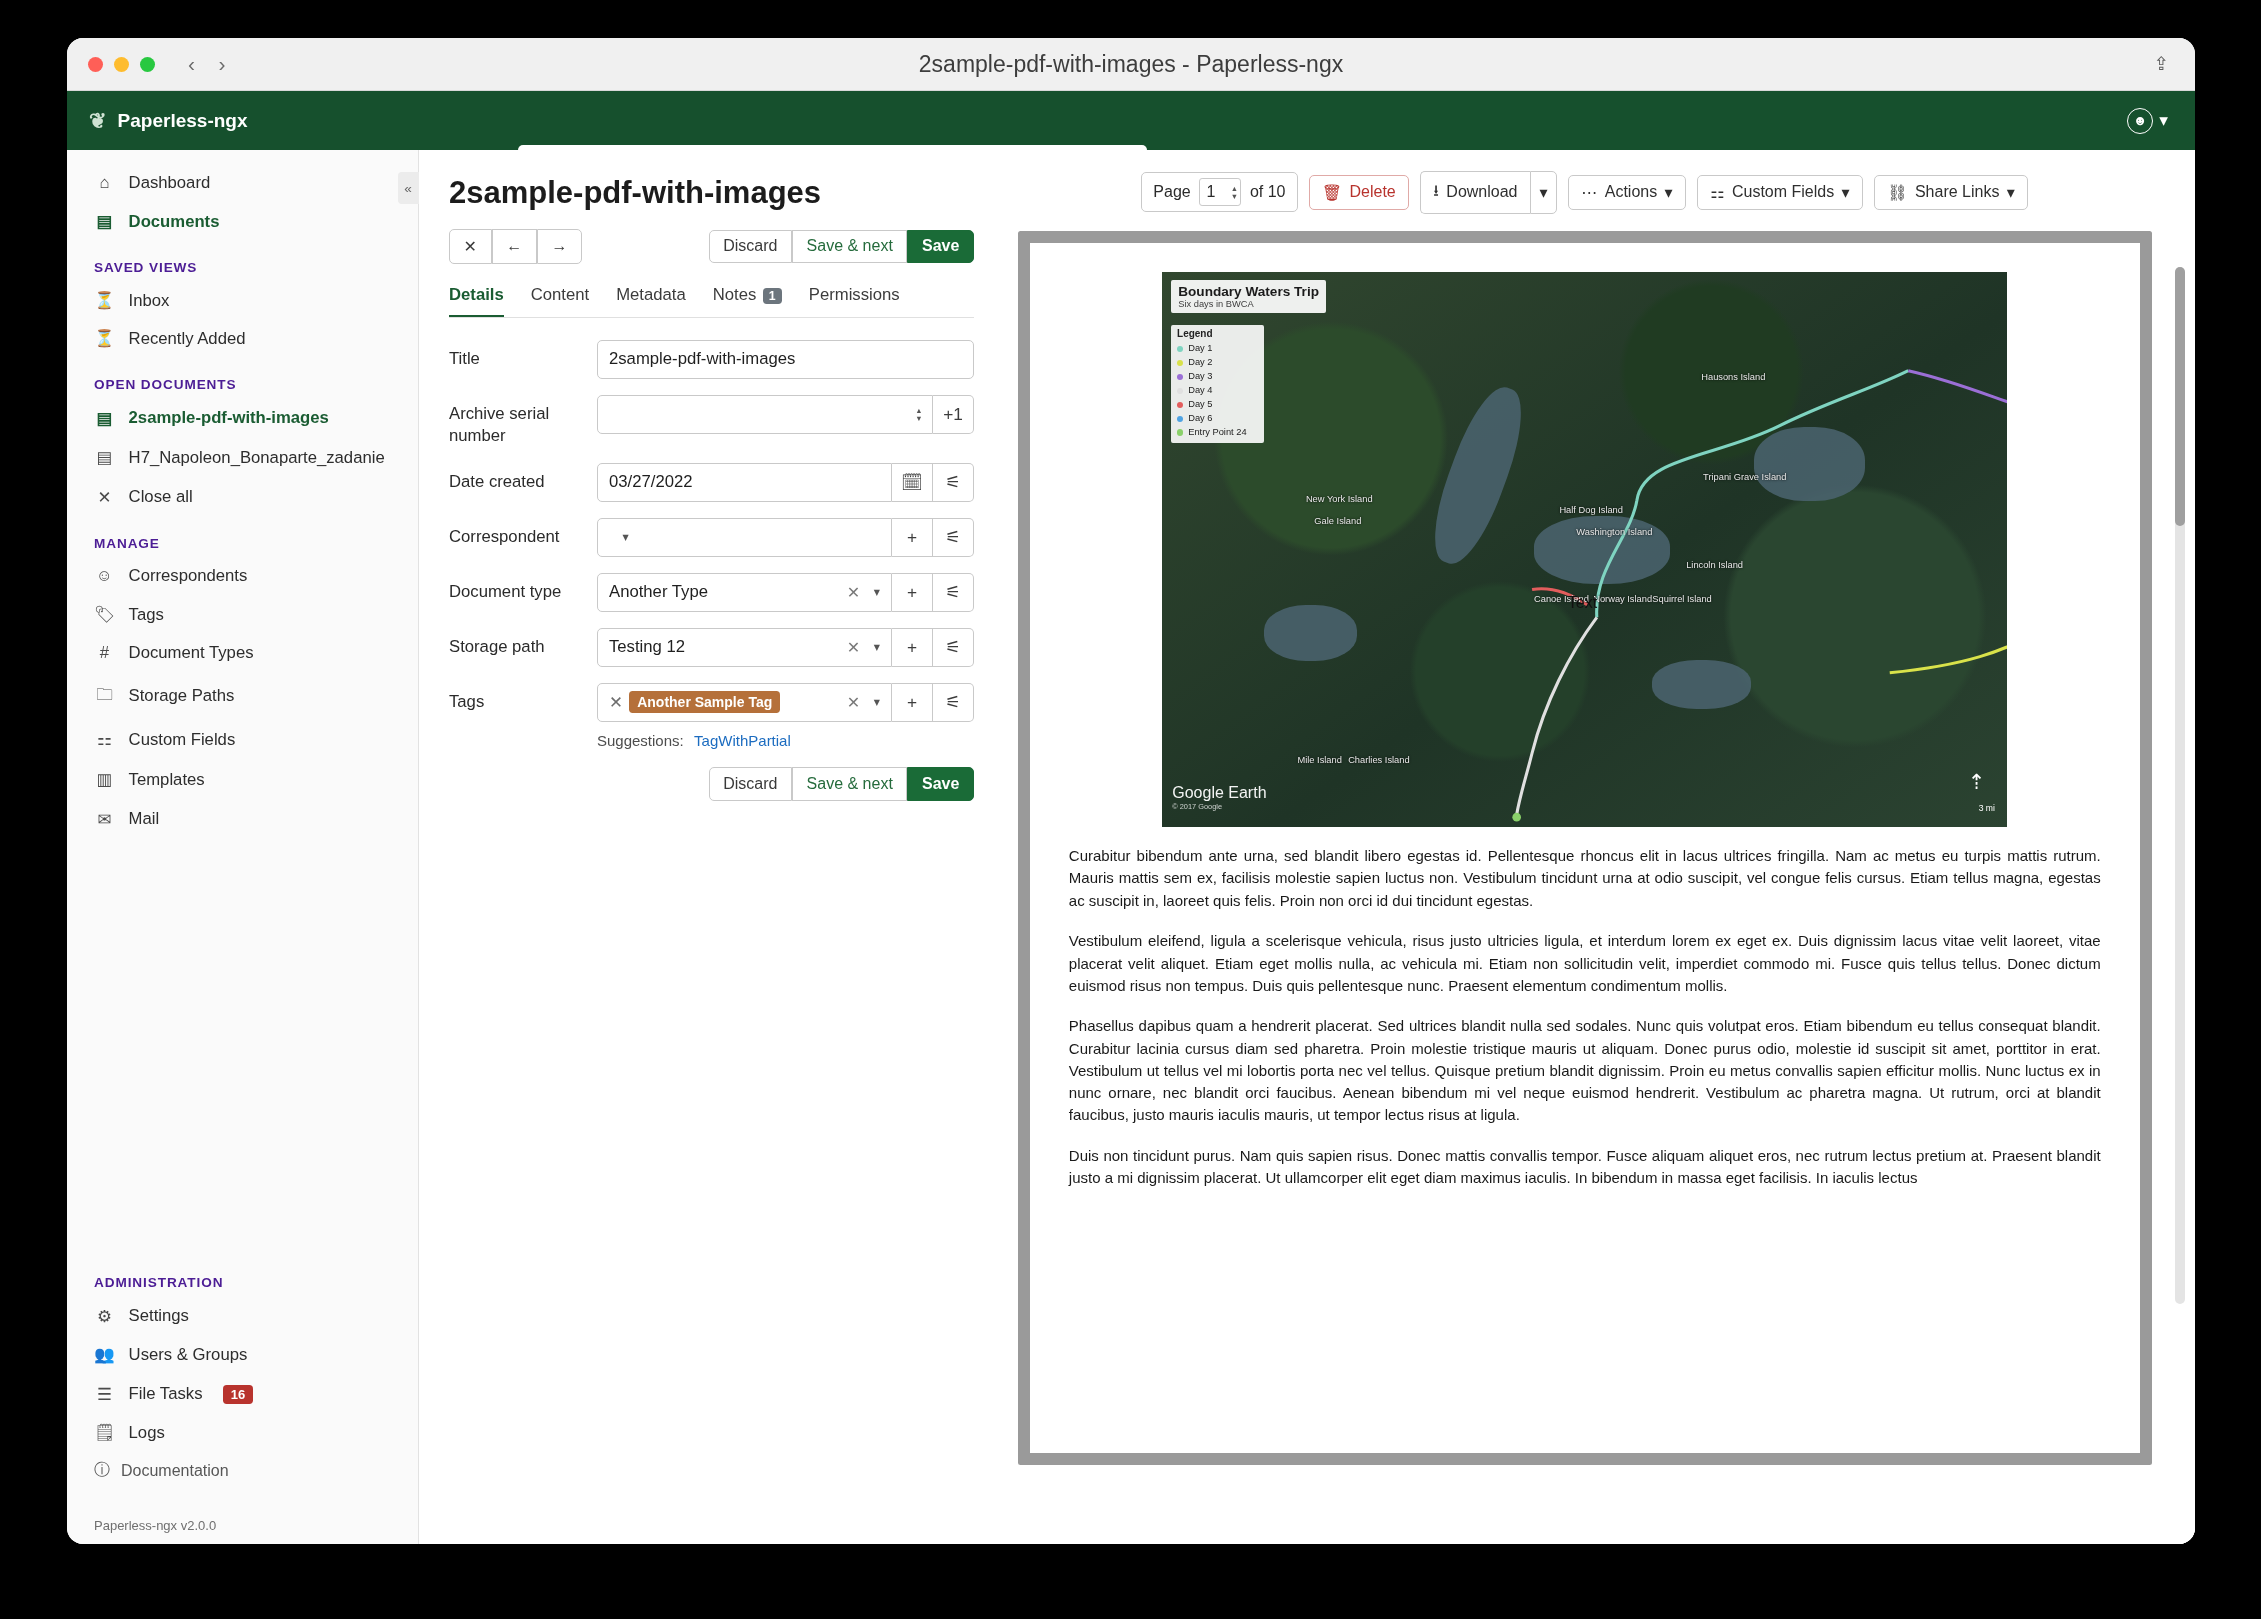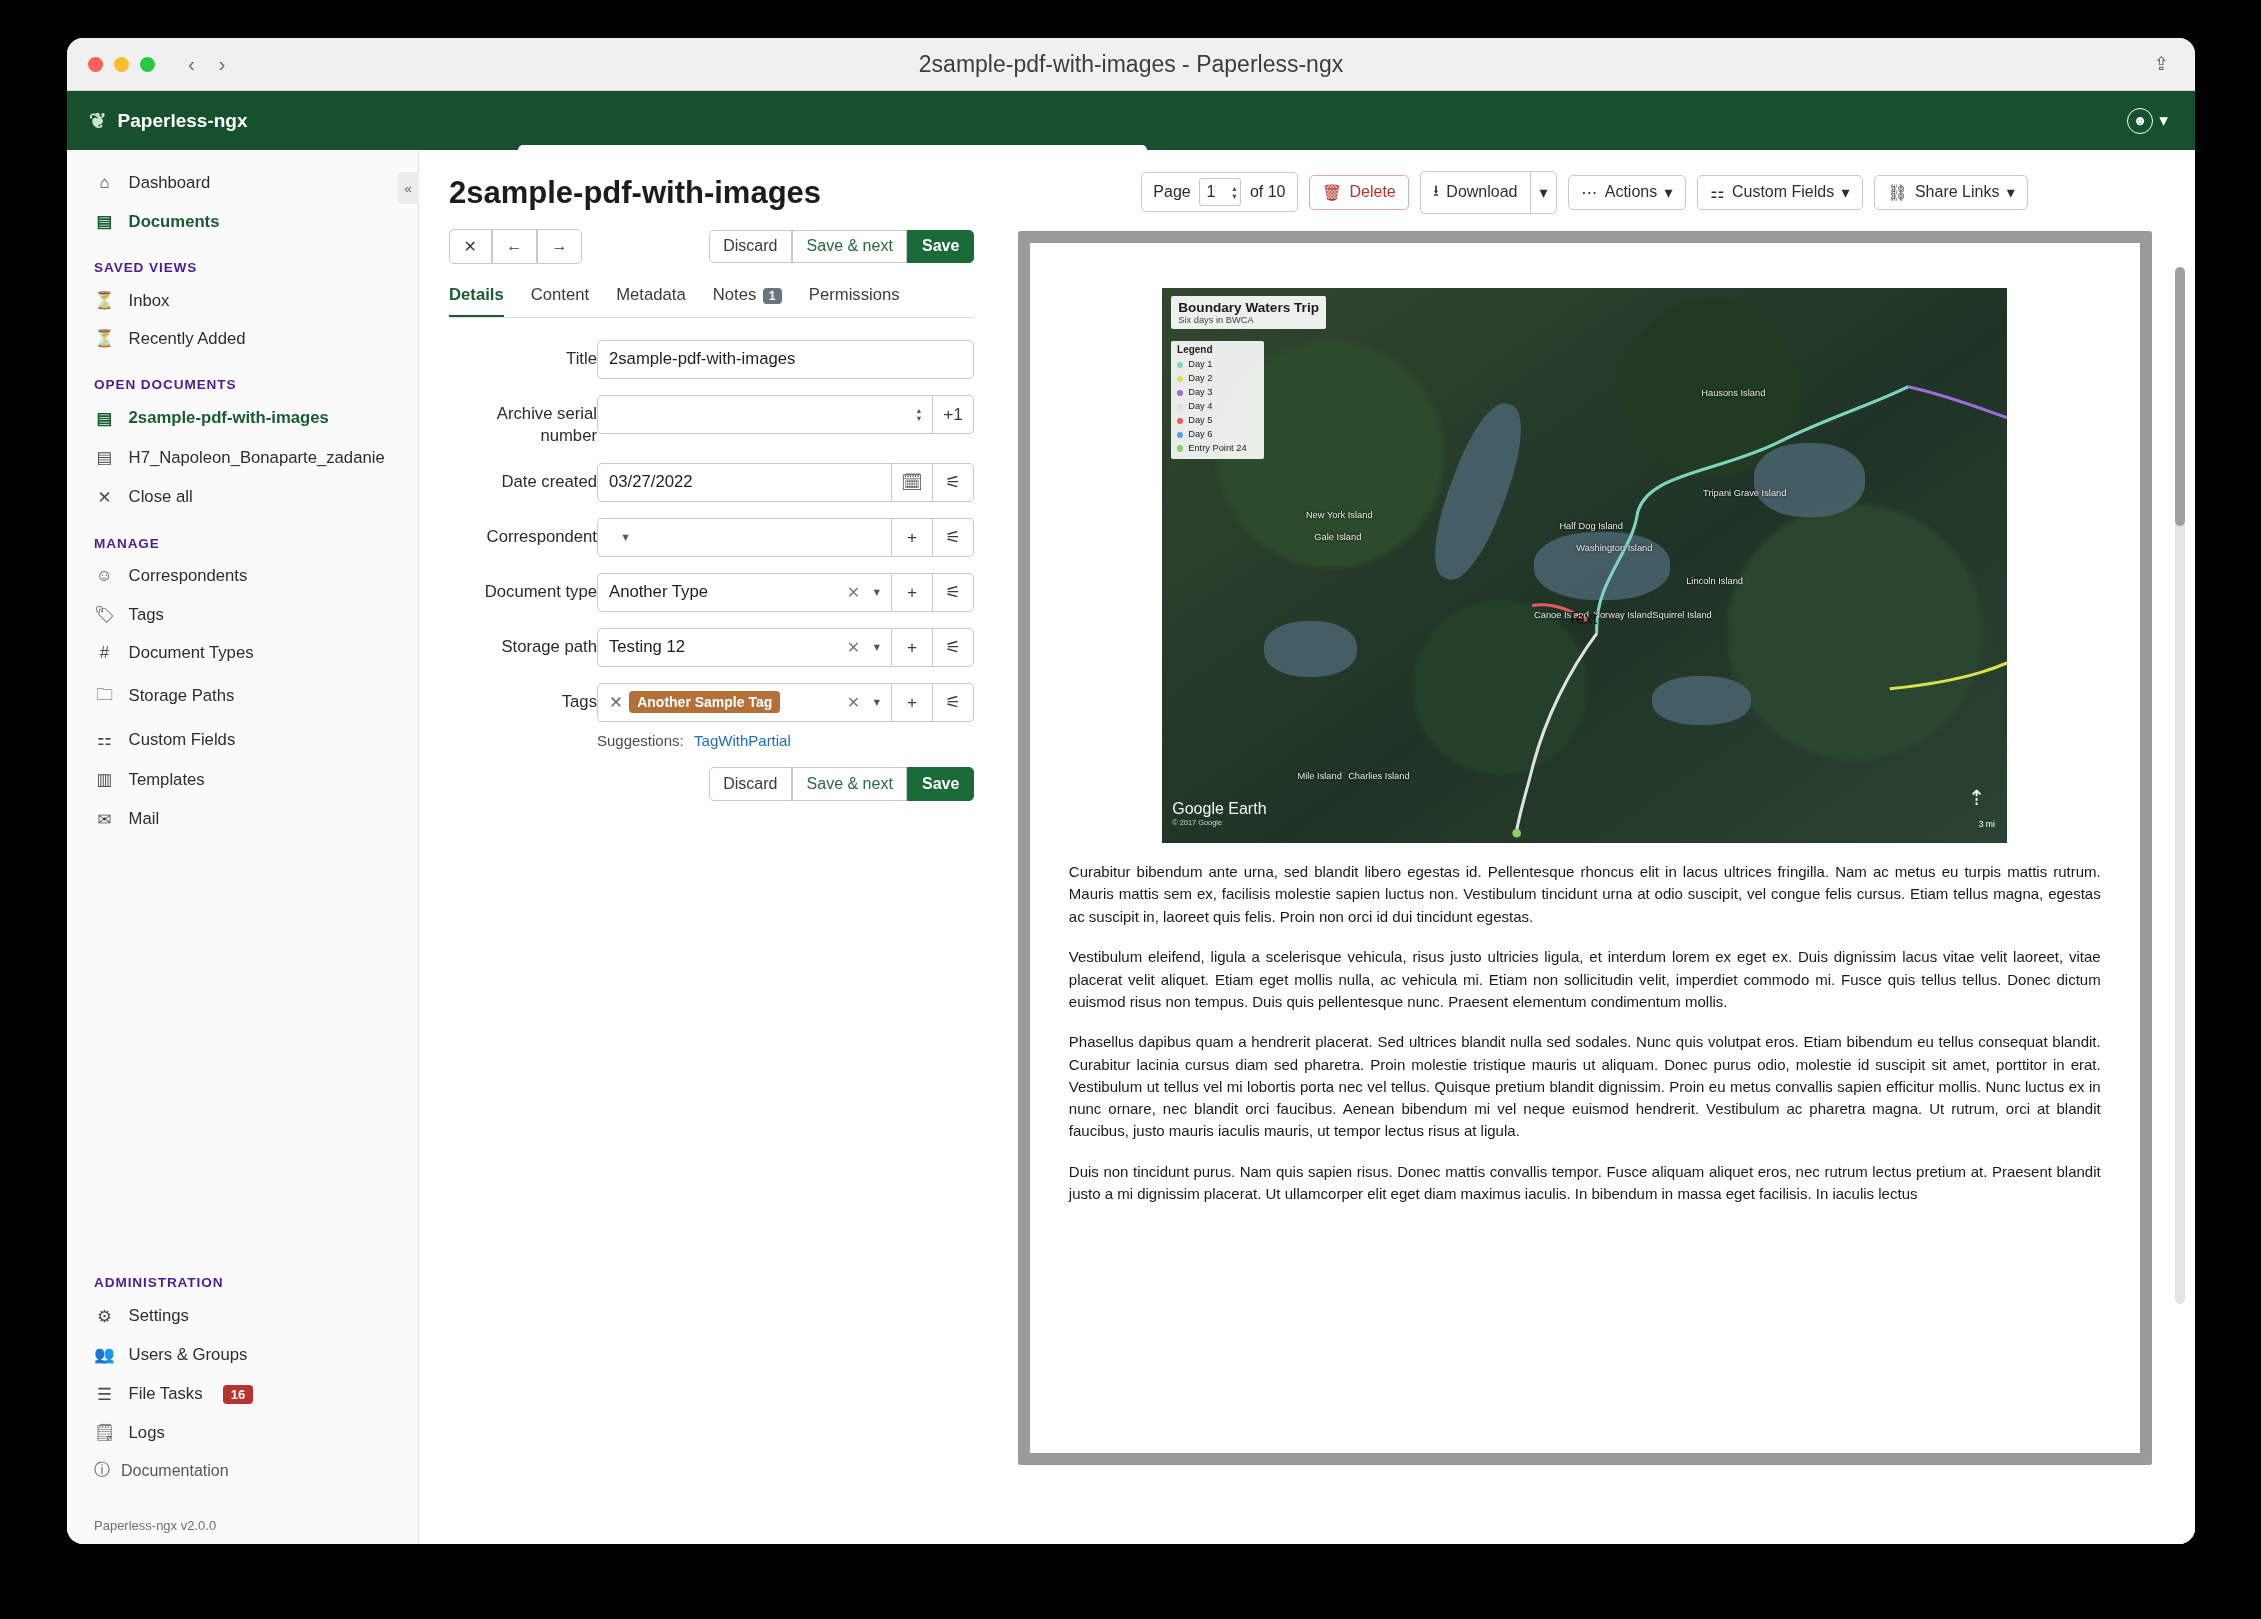--- a/index.html
+++ b/index.html
@@ -122,21 +122,21 @@
   .gbtn.green { background: #1a6b37; border-color: #1a6b37; color: #fff; font-weight: 600; }
   .gbtn.ghost { color: #256b3c; }
   .tabs { display: flex; gap: 27px; border-bottom: 1.2px solid #e0e0e0; margin-bottom: 22px; }
   .tab { padding-bottom: 10px; font-size: 16.7px; color: #3c3c3c; }
   .tab.active { color: #1a5c32; font-weight: bold; border-bottom: 2.5px solid #1a5c32; }
   .tab .cnt {
     background: #6c757d; color: #fff; border-radius: 3.7px;
     font-size: 12.3px; padding: 1.2px 6.2px; margin-left: 6.2px; font-weight: bold;
   }
   .field { display: flex; align-items: flex-start; margin-bottom: 16px; }
-  .flabel { width: 148px; font-size: 16.7px; color: #2b2b2b; padding-top: 8.6px; line-height: 1.3; text-align: right; }
+  .flabel { width: 148px; font-size: 16.7px; color: #2b2b2b; padding-top: 8.6px; line-height: 1.3; }
   .fctrl { flex: 1; display: flex; align-items: center; }
   .input {
     flex: 1; height: 39px; border: 0.6px solid #c9c9c9; border-radius: 5px;
     background: #fff; font-size: 16.7px; color: #1f1f1f;
     display: flex; align-items: center; padding: 0 11px; gap: 6.2px;
     position: relative;
   }
   .input.small { border-radius: 5px 0 0 5px; }
   .addon {
     height: 39px; min-width: 41px; border: 0.6px solid #c9c9c9; border-left: none;
@@ -175,21 +175,21 @@
   }
   .tbtn.danger { color: #b8332d; border-color: #e0aaa7; }
   .split { display: flex; }
   .split .tbtn:first-child { border-radius: 5px 0 0 5px; border-right: none; }
   .split .tbtn:last-child { border-radius: 0 5px 5px 0; padding: 6.8px 8.6px; }
   .viewer {
     background: #9a9a9a; padding: 12.3px;
     height: 1234px; border-radius: 2.5px;
   }
   .sheet {
-    background: #fff; height: 100%; padding: 36px 39px; overflow: hidden;
+    background: #fff; height: 100%; padding: 20px 39px; overflow: hidden;
   }
   .mapimg {
     width: 845px; height: 555px; margin: 8.6px auto 0 auto;
     position: relative; overflow: hidden;
     background:
       radial-gradient(circle at 20% 30%, #2c4b2b 0 14%, transparent 15%),
       radial-gradient(circle at 65% 18%, #203b22 0 12%, transparent 13%),
       radial-gradient(circle at 82% 62%, #2a4630 0 16%, transparent 17%),
       radial-gradient(circle at 40% 72%, #24402a 0 13%, transparent 14%),
       linear-gradient(145deg, #31472f, #1f3426 55%, #2b4331);

